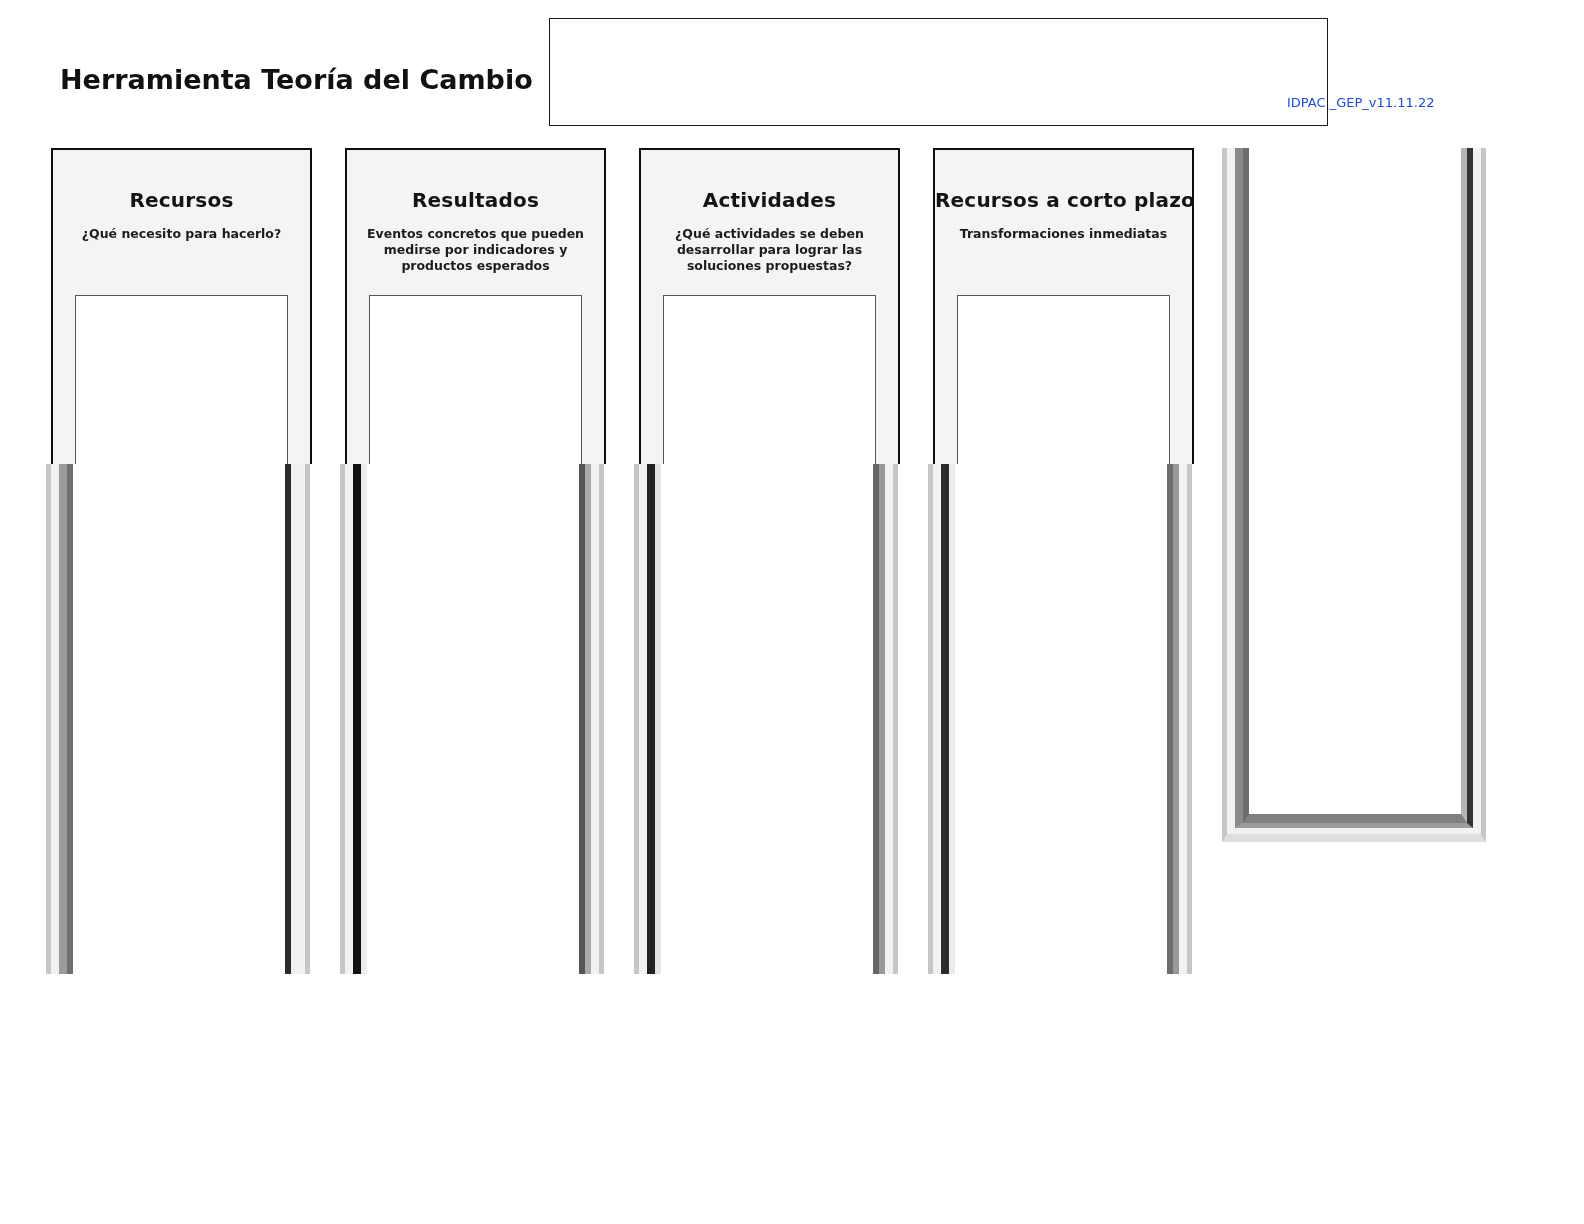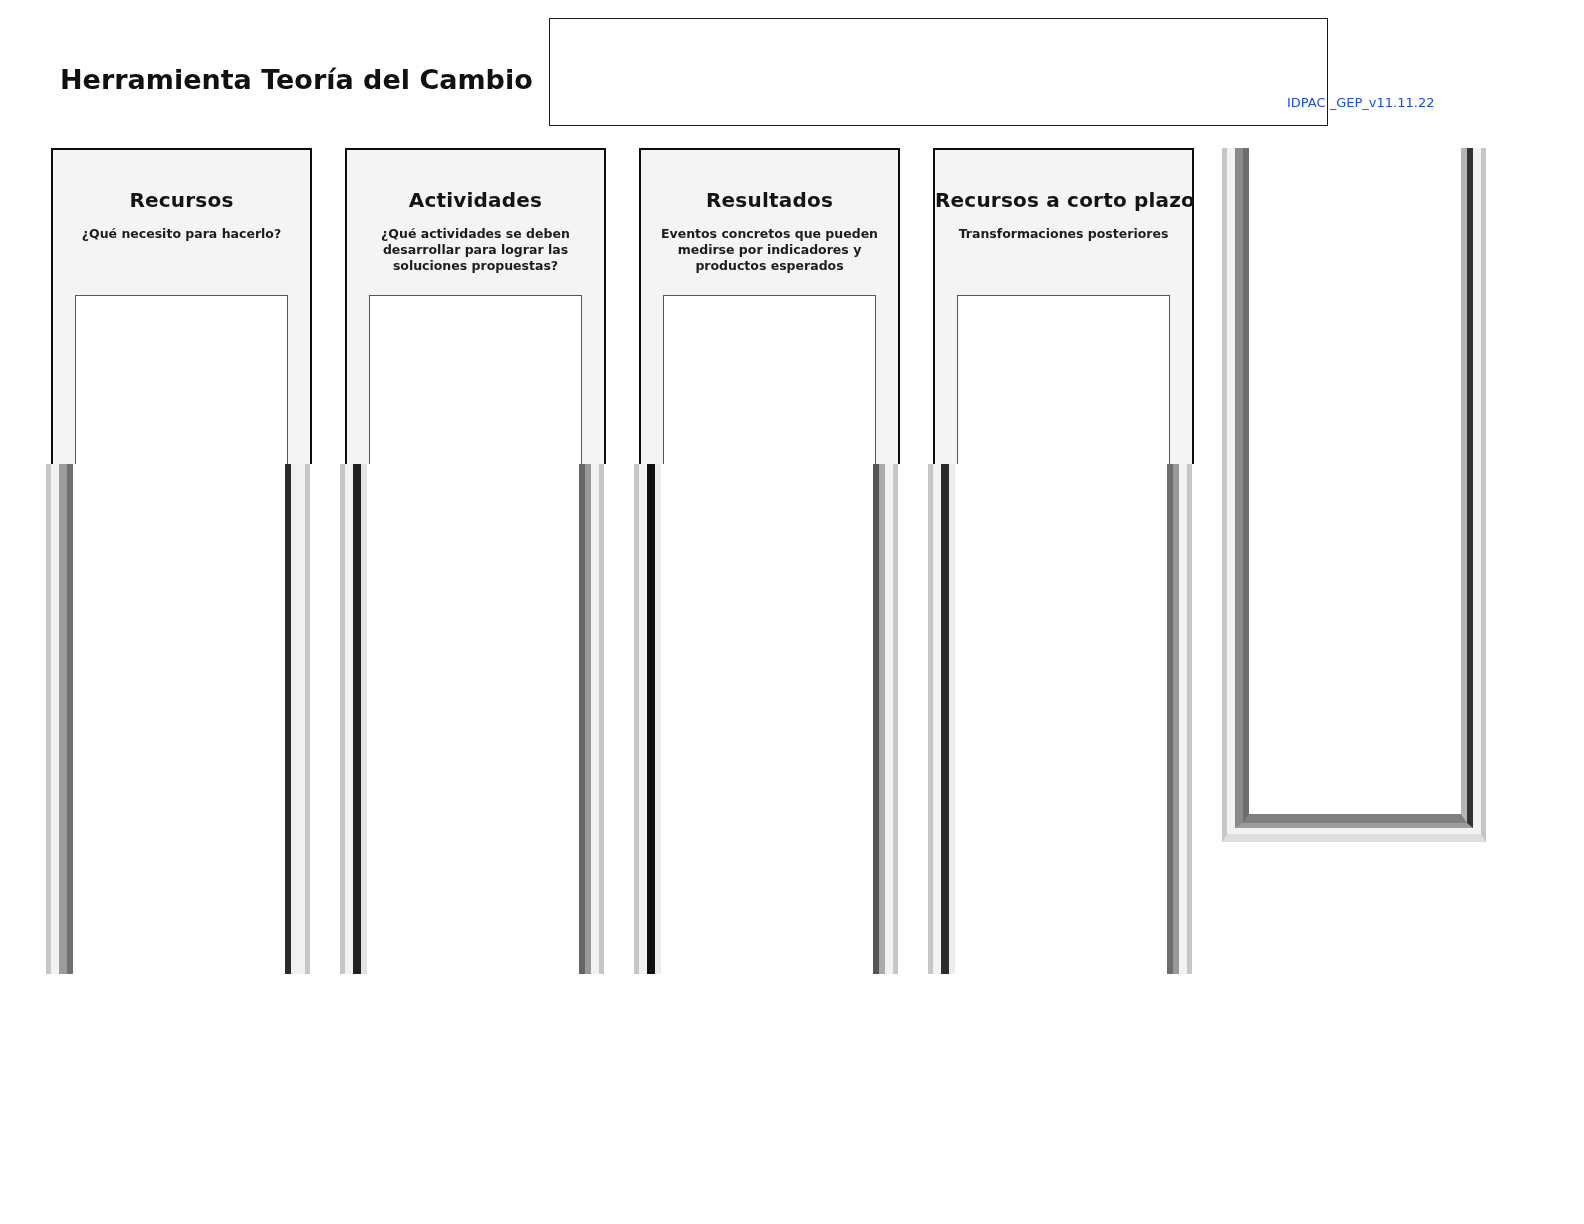--- a/index.html
+++ b/index.html
@@ -68,50 +68,50 @@
         <div class="card-sub">¿Qué necesito para hacerlo?</div>
         <div class="inner-box"></div>
       </div>
       <div class="stack">
         <div class="stack-mid">
           <div class="stack-box"></div>
         </div>
       </div>
     </div>
 
+    <div class="column col-3">
+      <div class="card">
+        <div class="card-title">Resultados</div>
+        <div class="card-sub">Eventos concretos que pueden medirse por indicadores y productos esperados</div>
+        <div class="inner-box"></div>
+      </div>
+      <div class="stack">
+        <div class="stack-mid">
+          <div class="stack-box"></div>
+        </div>
+      </div>
+    </div>
+
     <div class="column col-2">
       <div class="card">
         <div class="card-title">Actividades</div>
         <div class="card-sub">¿Qué actividades se deben desarrollar para lograr las soluciones propuestas?</div>
         <div class="inner-box"></div>
       </div>
       <div class="stack">
         <div class="stack-mid">
           <div class="stack-box"></div>
         </div>
       </div>
     </div>
 
-    <div class="column col-3">
-      <div class="card">
-        <div class="card-title">Resultados</div>
-        <div class="card-sub">Eventos concretos que pueden medirse por indicadores y productos esperados</div>
-        <div class="inner-box"></div>
-      </div>
-      <div class="stack">
-        <div class="stack-mid">
-          <div class="stack-box"></div>
-        </div>
-      </div>
-    </div>
-
     <div class="column col-4">
       <div class="card">
         <div class="card-title">Recursos a corto plazo</div>
-        <div class="card-sub">Transformaciones posteriores</div>
+        <div class="card-sub">Transformaciones inmediatas</div>
         <div class="inner-box"></div>
       </div>
       <div class="stack">
         <div class="stack-mid">
           <div class="stack-box"></div>
         </div>
       </div>
     </div>
 
     <div class="column col-5">

